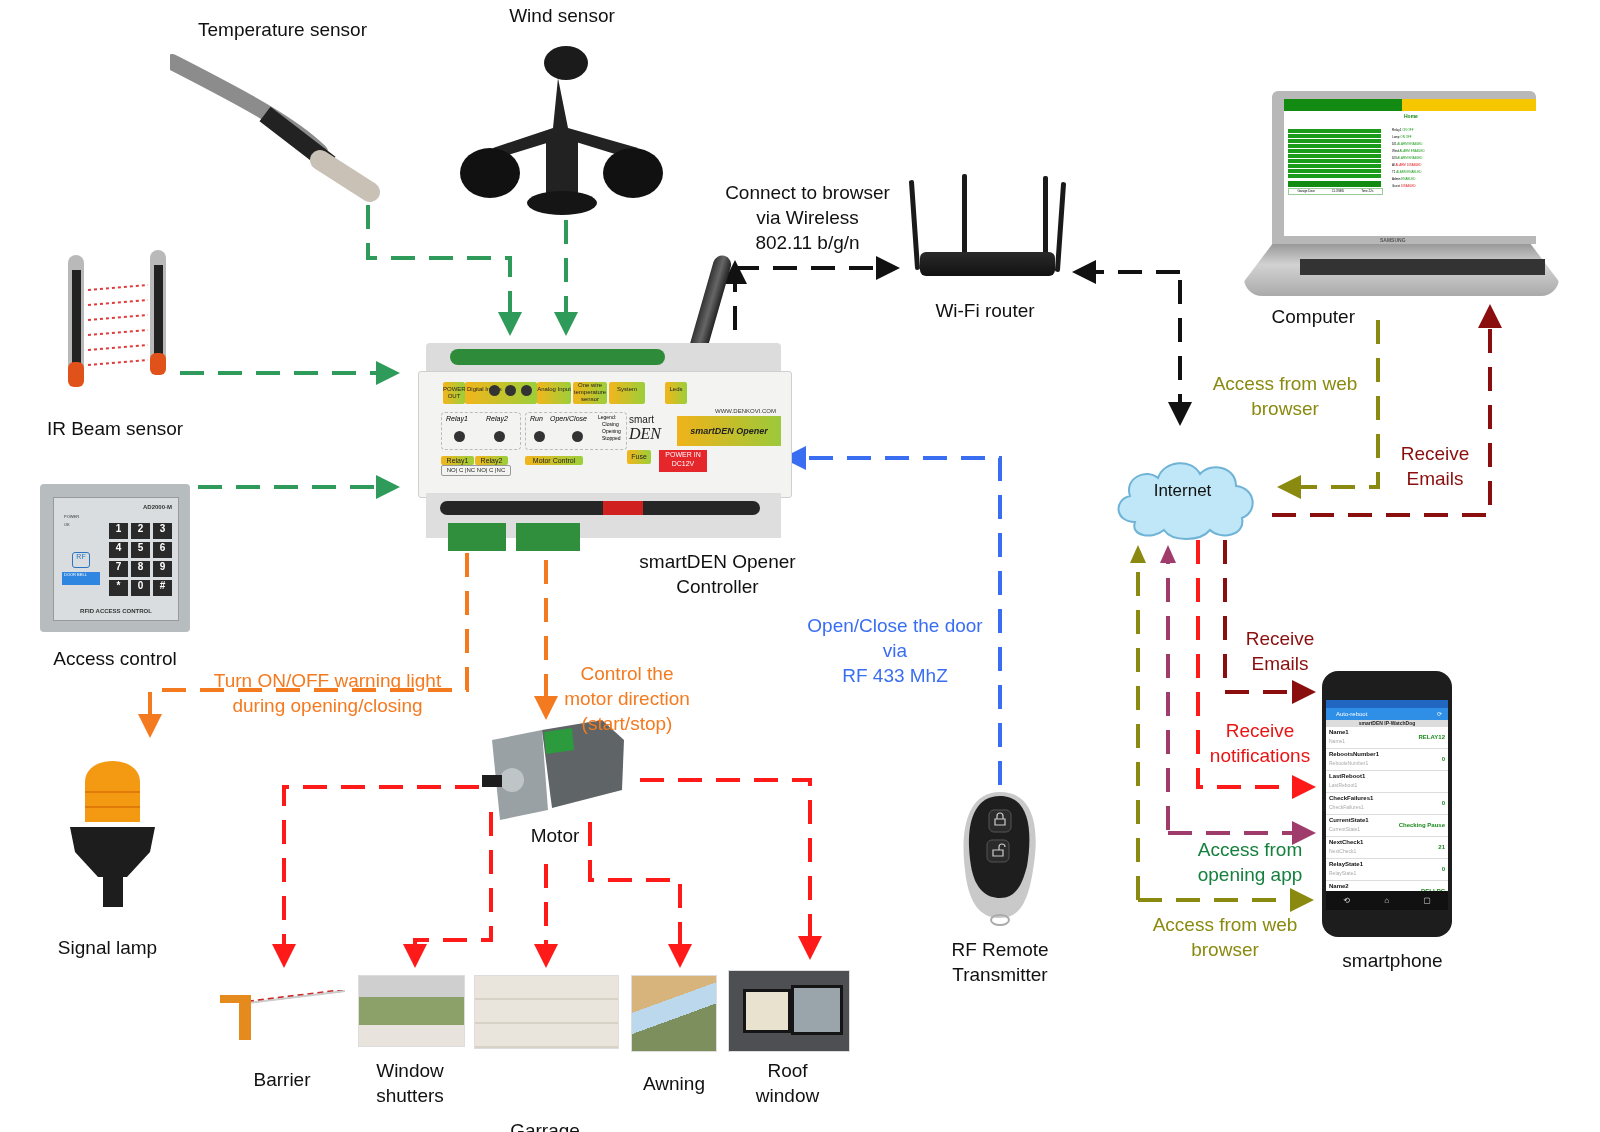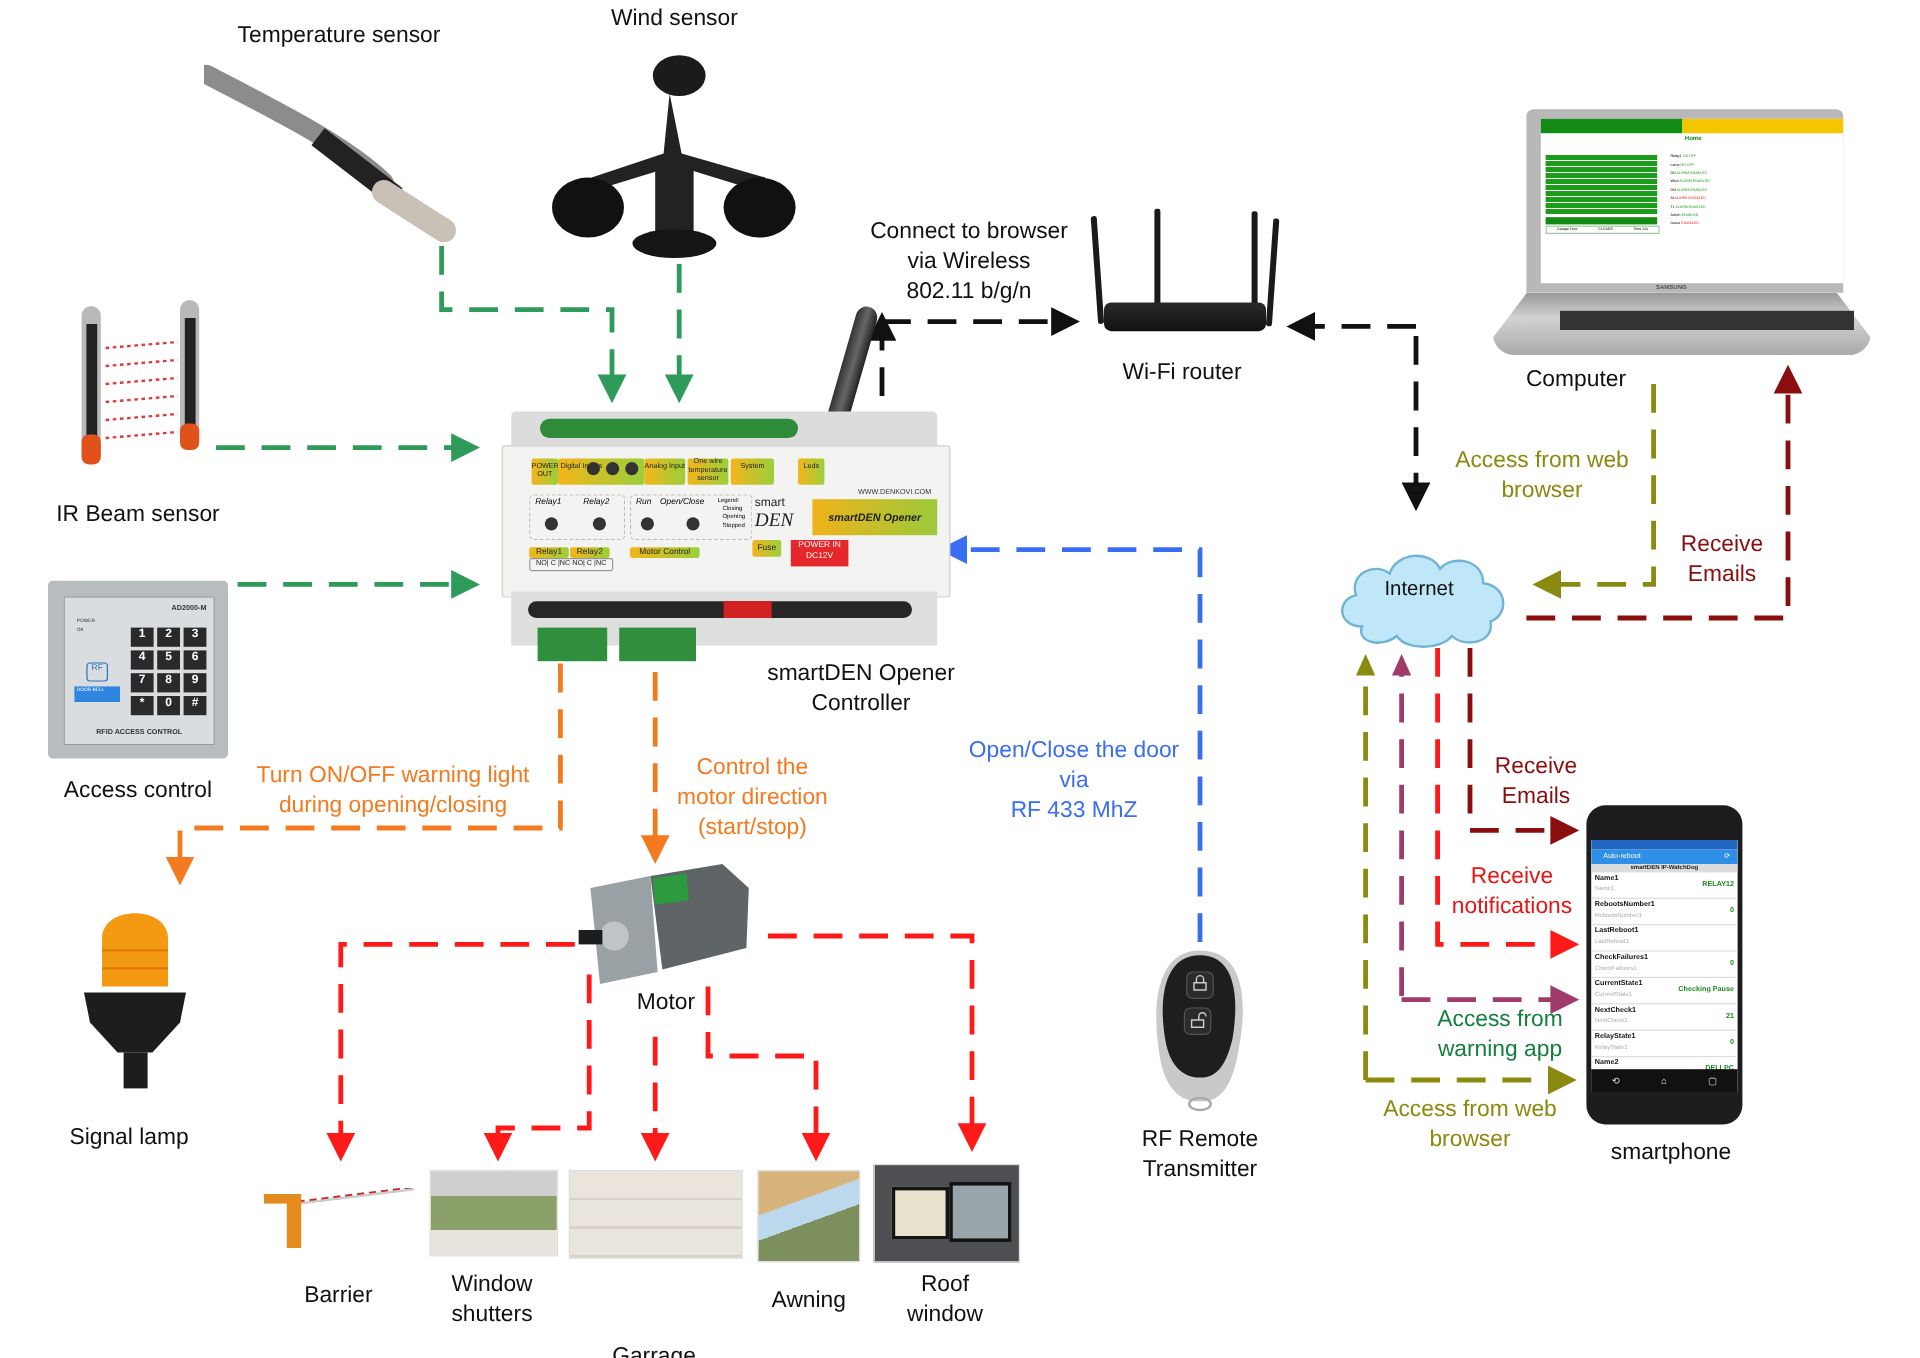--- a/index.html
+++ b/index.html
@@ -1,20 +1,20 @@
 <!DOCTYPE html>
 <html><head>
 <meta charset="utf-8">
 <style>
   html, body { margin:0; padding:0; background:#ffffff; }
   body { width:1600px; height:1132px; position:relative; overflow:hidden; font-family:"Liberation Sans", sans-serif; }
   #wires { position:absolute; left:0; top:0; width:1600px; height:1132px; }
   .lbl { position:absolute; font-family:"Liberation Sans", sans-serif; font-size:19px; line-height:25px; text-align:center; white-space:nowrap; color:#111; }
   .lbl.blk { color:#111; }
-  .lbl.org { color:#f47a20; }
+  .lbl.org { color:#f47a20;margin-top:34px; }
   .lbl.blu { color:#3a6ef2; }
   .lbl.olv { color:#8a8a10; }
   .lbl.drd { color:#8b0e0e; }
   .lbl.red { color:#e81515; }
   .lbl.pur { color:#15803d; }
   .dev { position:absolute; }
   
   .ctrl { position:absolute; left:418px; top:343px; width:364px; height:210px; }
   .ctrl .rail { position:absolute; left:8px; top:0; width:355px; height:30px; background:#dcdcdc; border-radius:4px 4px 0 0; }
   .ctrl .term-top { position:absolute; left:32px; top:6px; width:215px; height:16px; background:#2e8b3a; border-radius:8px; }
@@ -393,14 +393,14 @@
 <div class="lbl blk" style="left:624px;top:1071px;width:100px;">Awning</div>
 <div class="lbl blk" style="left:735px;top:1058px;width:105px;"><span>Roof</span><br><span>window</span></div>
 
 <div class="lbl org" style="left:195px;top:634px;width:265px;"><span>Turn ON/OFF warning light</span><br><span>during opening/closing</span></div>
 <div class="lbl org" style="left:552px;top:627px;width:150px;"><span>Control the</span><br><span>motor direction</span><br><span>(start/stop)</span></div>
 <div class="lbl blu" style="left:790px;top:613px;width:210px;"><span>Open/Close the door</span><br><span>via</span><br><span>RF 433 MhZ</span></div>
 <div class="lbl olv" style="left:1195px;top:371px;width:180px;"><span>Access from web</span><br><span>browser</span></div>
 <div class="lbl drd" style="left:1385px;top:441px;width:100px;"><span>Receive</span><br><span>Emails</span></div>
 <div class="lbl drd" style="left:1230px;top:626px;width:100px;"><span>Receive</span><br><span>Emails</span></div>
 <div class="lbl red" style="left:1200px;top:718px;width:120px;"><span>Receive</span><br><span>notifications</span></div>
-<div class="lbl pur" style="left:1185px;top:837px;width:130px;"><span>Access from</span><br><span>warning app</span></div>
+<div class="lbl pur" style="left:1185px;top:837px;width:130px;"><span>Access from</span><br><span>opening app</span></div>
 <div class="lbl olv" style="left:1135px;top:912px;width:180px;"><span>Access from web</span><br><span>browser</span></div>
 
 </body></html>

